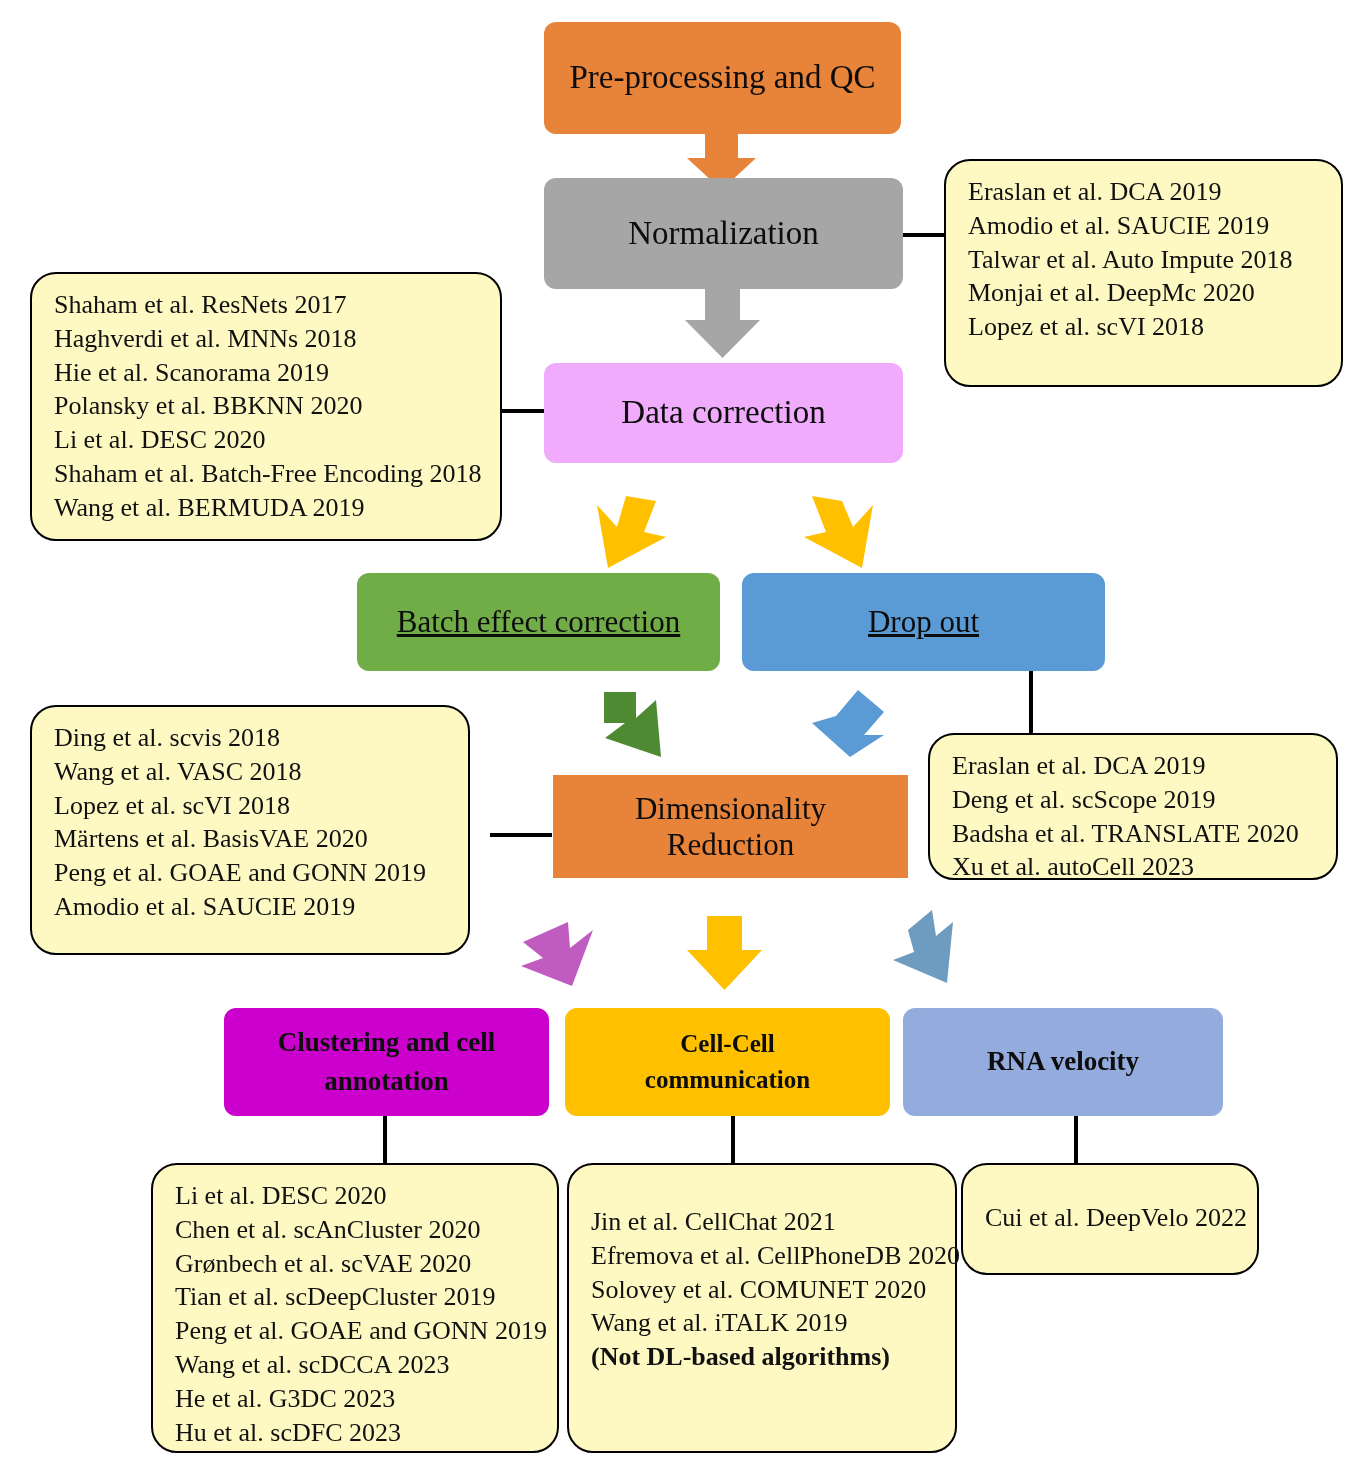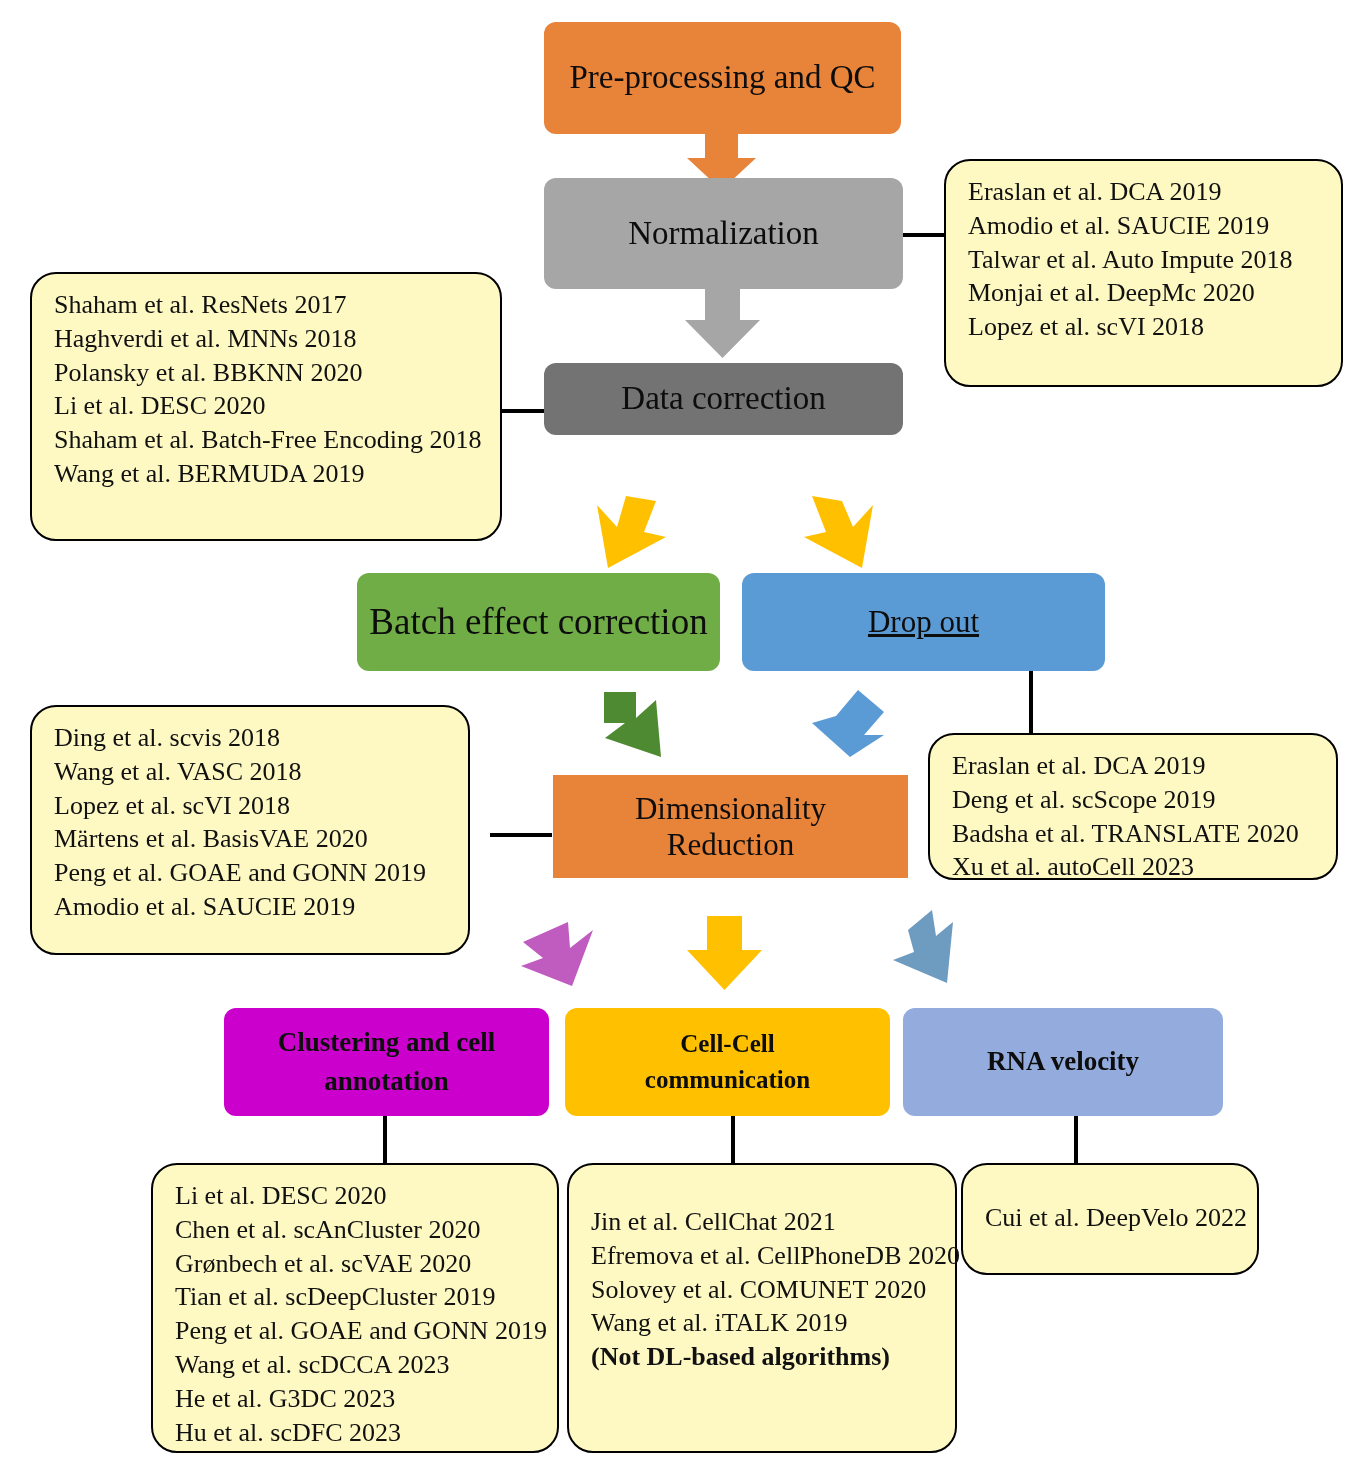--- a/index.html
+++ b/index.html
@@ -111,25 +111,25 @@
   <div class="leader" style="left:1074px;top:1116px;width:3.5px;height:48px;"></div>
 
   <div class="node serif" style="left:544px;top:22px;width:357px;height:112px;background:#E8833A;font-size:33px;">
     <span>Pre-processing and QC</span>
   </div>
 
   <div class="node serif" style="left:544px;top:178px;width:359px;height:111px;background:#A6A6A6;font-size:33px;">
     <span>Normalization</span>
   </div>
 
-  <div class="node serif" style="left:544px;top:363px;width:359px;height:72px;background:#737373;font-size:33px;">
+  <div class="node serif" style="left:544px;top:363px;width:359px;height:100px;background:#f0abfc;font-size:33px;">
     <span>Data correction</span>
   </div>
 
-  <div class="node serif" style="left:357px;top:573px;width:363px;height:98px;background:#70AD47;font-size:37px;">
+  <div class="node serif" style="left:357px;top:573px;width:363px;height:98px;background:#70AD47;font-size:31px;text-decoration:underline;">
     <span>Batch effect correction</span>
   </div>
 
   <div class="node serif" style="left:742px;top:573px;width:363px;height:98px;background:#5B9BD5;font-size:31px;text-decoration:underline;">
     <span>Drop out</span>
   </div>
 
   <div class="node serif" style="left:553px;top:775px;width:355px;height:103px;background:#E8833A;font-size:31px;border-radius:0;">
     <span style="max-width:255px;">Dimensionality Reduction</span>
   </div>
@@ -153,20 +153,21 @@
         <div class="line">Talwar et al. Auto Impute 2018</div>
         <div class="line">Monjai et al. DeepMc 2020</div>
         <div class="line">Lopez et al. scVI  2018</div>
       </div>
   </div>
 
   <div class="card" style="left:30px;top:272px;width:472px;height:269px;">
     <div class="cite-list">
         <div class="line">Shaham et al. ResNets 2017</div>
         <div class="line">Haghverdi et al. MNNs 2018</div>
+        <div class="line">Hie et al. Scanorama 2019</div>
         <div class="line">Polansky et al. BBKNN 2020</div>
         <div class="line">Li et al. DESC 2020</div>
         <div class="line">Shaham et al. Batch-Free Encoding 2018</div>
         <div class="line">Wang et al. BERMUDA 2019</div>
       </div>
   </div>
 
   <div class="card" style="left:30px;top:705px;width:440px;height:250px;">
     <div class="cite-list">
         <div class="line">Ding et al. scvis 2018</div>

